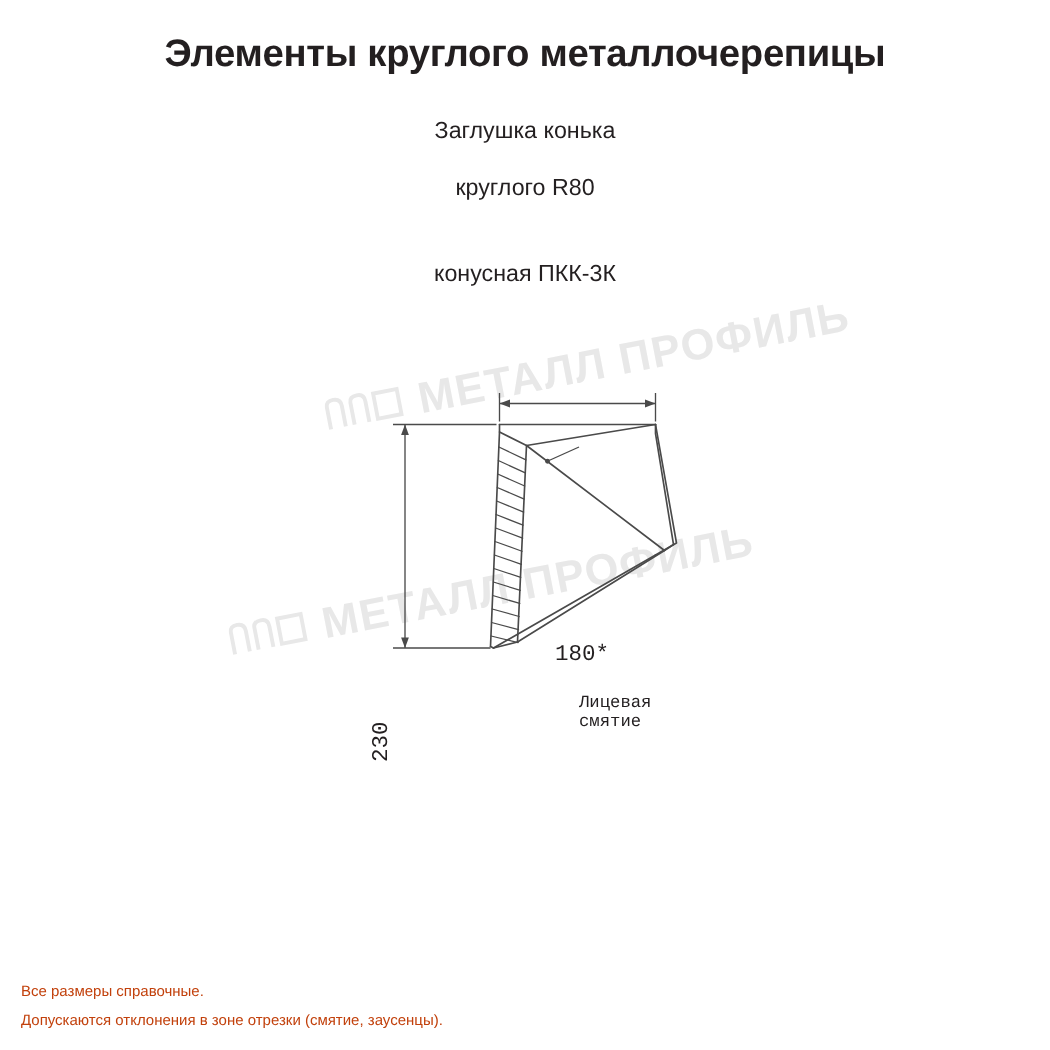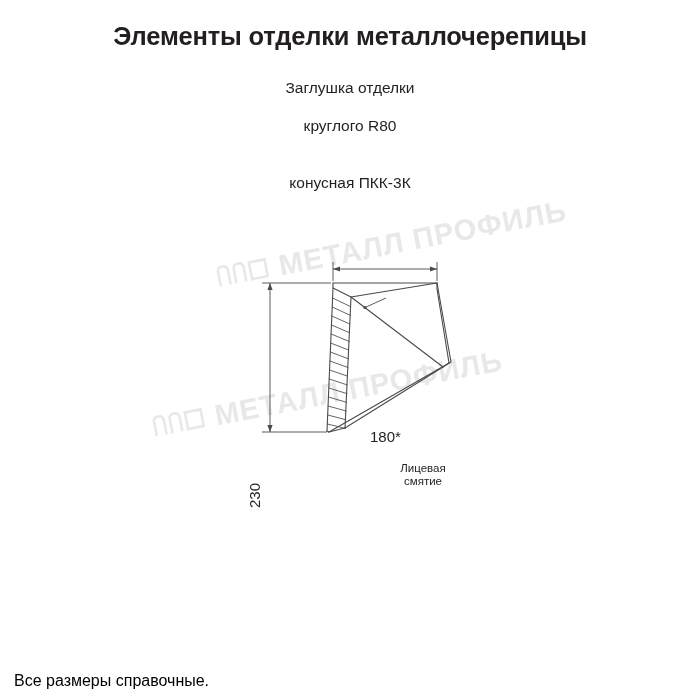--- a/index.html
+++ b/index.html
@@ -66,20 +66,21 @@
   .wm-1 { left: 212px; top: 228px; }
   .wm-2 { left: 148px; top: 378px; }
 
   
   .drawing {
     position: absolute;
     left: 0;
     top: 170px;
     width: 556px;
     height: 330px;
+    font-family: Liberation Mono, monospace;
   }
 
   
   .dim-top {
     position: absolute;
     left: 370px;
     top: 258px;
     font-size: 15px;
     color: #231f20;
   }
@@ -93,41 +94,40 @@
     transform-origin: left top;
     white-space: nowrap;
   }
   .face-label {
     position: absolute;
     left: 386px;
     top: 292px;
     font-size: 11.5px;
     line-height: 13px;
     color: #231f20;
-    text-align: center;
     width: 74px;
   }
 
   
   .footnotes {
     position: absolute;
     left: 14px;
     bottom: 10px;
-    font-size: 16px;
+    font-size: 10px;
     line-height: 19px;
-    color: #000000;
+    color: #c2410c;
   }
 </style>
 </head>
 <body>
 
 <div class="page">
 
-  <div class="main-title">Элементы отделки металлочерепицы</div>
-  <div class="subtitle l1">Заглушка отделки</div>
+  <div class="main-title">Элементы круглого металлочерепицы</div>
+  <div class="subtitle l1">Заглушка конька</div>
   <div class="subtitle l2">круглого R80</div>
   <div class="subtitle l3">конусная  ПКК-3К</div>
 
   <div class="wm wm-1">
     <span class="mark">
       <svg width="56" height="26" viewBox="0 0 56 26" aria-hidden="true">
         <g fill="none" stroke="#e8e8e8" stroke-width="2.6">
           <path d="M4 22 L4 7 Q4 3 9 3 Q14 3 14 8 L14 22"></path>
           <path d="M20 22 L20 7 Q20 3 25 3 Q30 3 30 8 L30 22"></path>
           <rect x="36" y="4" width="16" height="17"></rect>
@@ -214,15 +214,16 @@
     <div class="dim-top">180*</div>
     <div class="dim-left">230</div>
     <div class="face-label">
       <div>Лицевая</div>
       <div>смятие</div>
     </div>
   </div>
 
   <div class="footnotes">
     <div>Все размеры справочные.</div>
+    <div>Допускаются отклонения в зоне отрезки (смятие, заусенцы).</div>
   </div>
 
 </div>
 
 </body></html>

